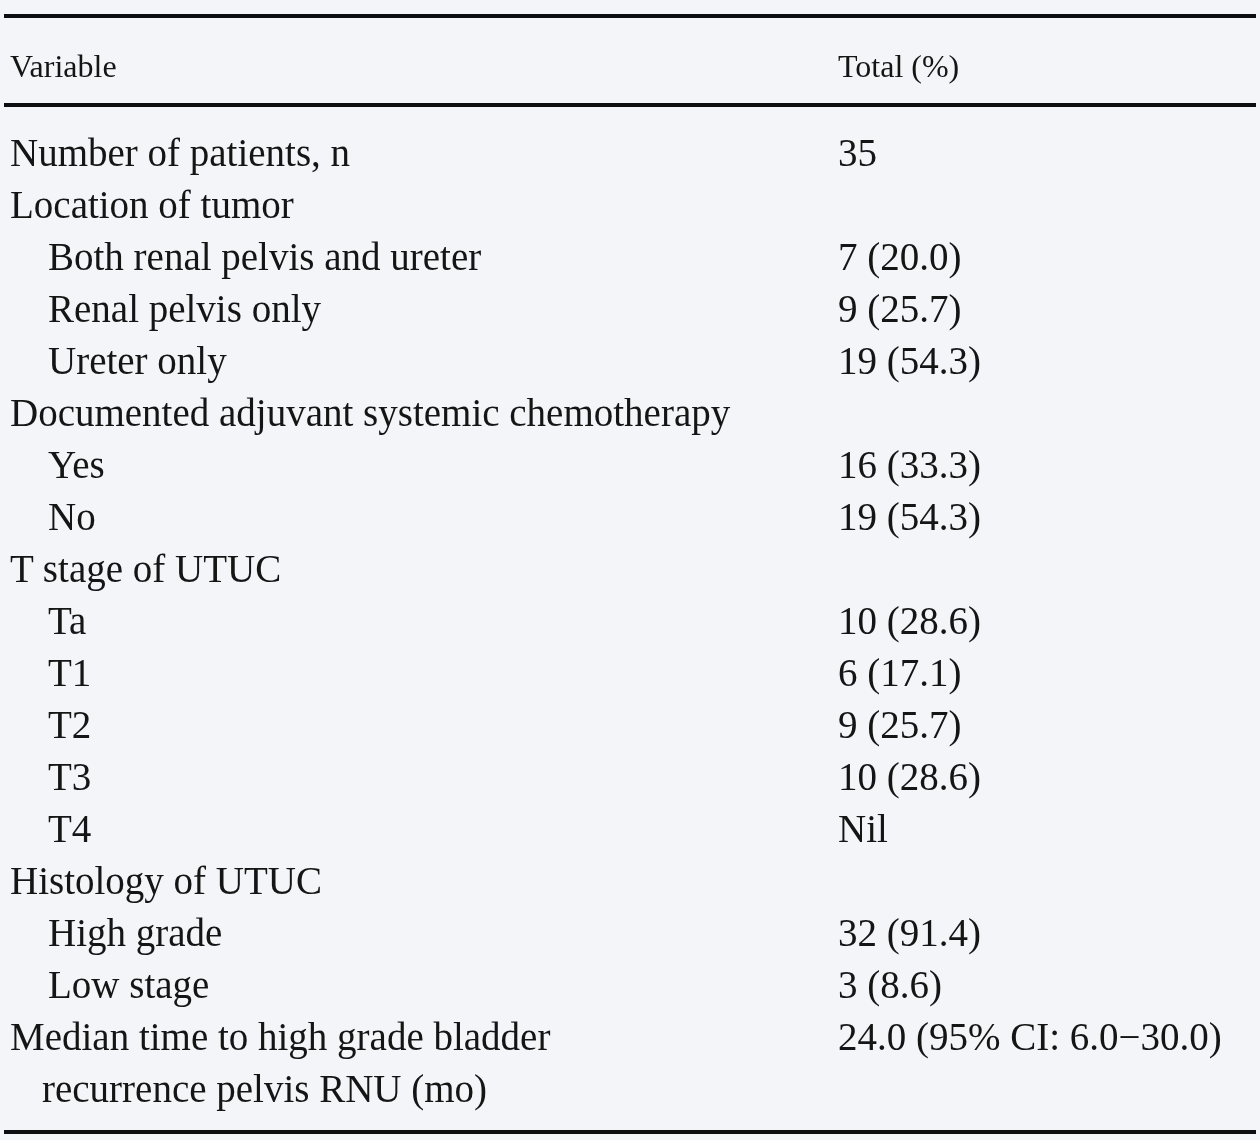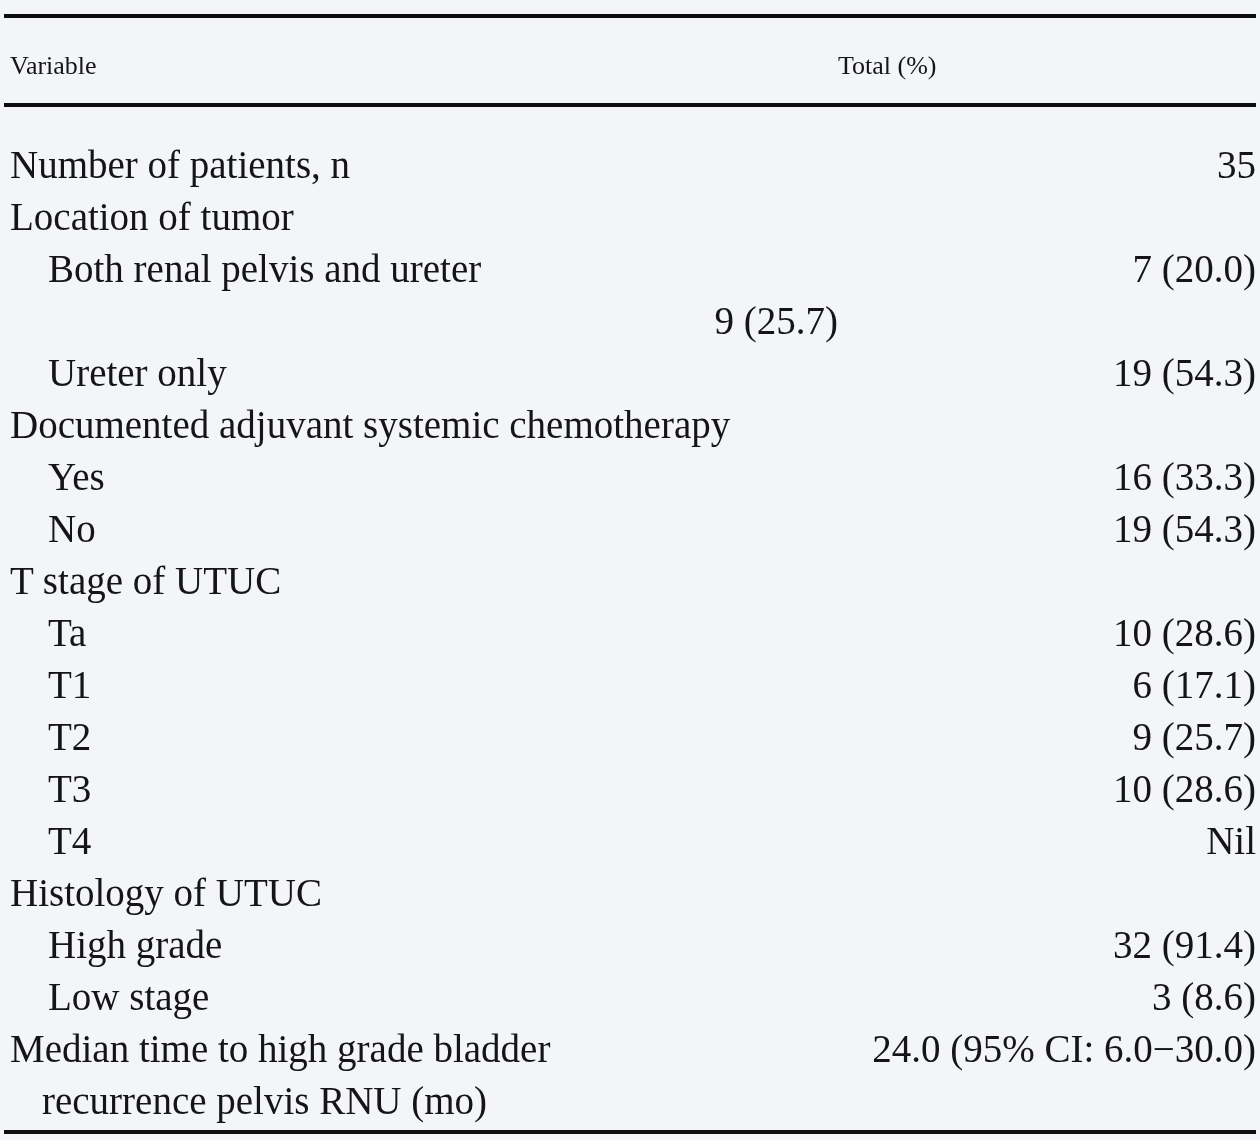--- a/index.html
+++ b/index.html
@@ -23,43 +23,43 @@
   #rule-mid { top: 103px; }
   #rule-bottom { top: 1130px; }
 
   .header-row {
     position: absolute;
     top: 40px;
     left: 10px;
     width: 1246px;
     display: grid;
     grid-template-columns: 828px auto;
-    font-size: 26px;
+    font-size: 32px;
     line-height: 52px;
     white-space: nowrap;
   }
 
   .body-rows {
     position: absolute;
-    top: 139px;
+    top: 127px;
     left: 10px;
     width: 1246px;
   }
   .row {
     display: grid;
     grid-template-columns: 828px auto;
     font-size: 39px;
     line-height: 52px;
     align-items: start;
     white-space: nowrap;
   }
   .label { white-space: nowrap; }
   .label.indent-1 { padding-left: 38px; }
   .line2 { display: block; padding-left: 32px; }
-  .value { white-space: nowrap; text-align: right; }
+  .value { white-space: nowrap; }
 </style>
 </head>
 <body style="--bg: #f3f5f8; --text: #151515; --rule: #0e0e10;">
 
 <div class="rule" id="rule-top"></div>
 
 <div class="header-row">
   <span>Variable</span>
   <span>Total (%)</span>
 </div>
@@ -76,20 +76,21 @@
     <span class="label">Location of tumor</span>
     <span class="value"></span>
   </div>
 
   <div class="row">
     <span class="label indent-1">Both renal pelvis and ureter</span>
     <span class="value">7 (20.0)</span>
   </div>
 
   <div class="row">
+    <span class="label indent-1">Renal pelvis only</span>
     <span class="value">9 (25.7)</span>
   </div>
 
   <div class="row">
     <span class="label indent-1">Ureter only</span>
     <span class="value">19 (54.3)</span>
   </div>
 
   <div class="row">
     <span class="label">Documented adjuvant systemic chemotherapy</span>

